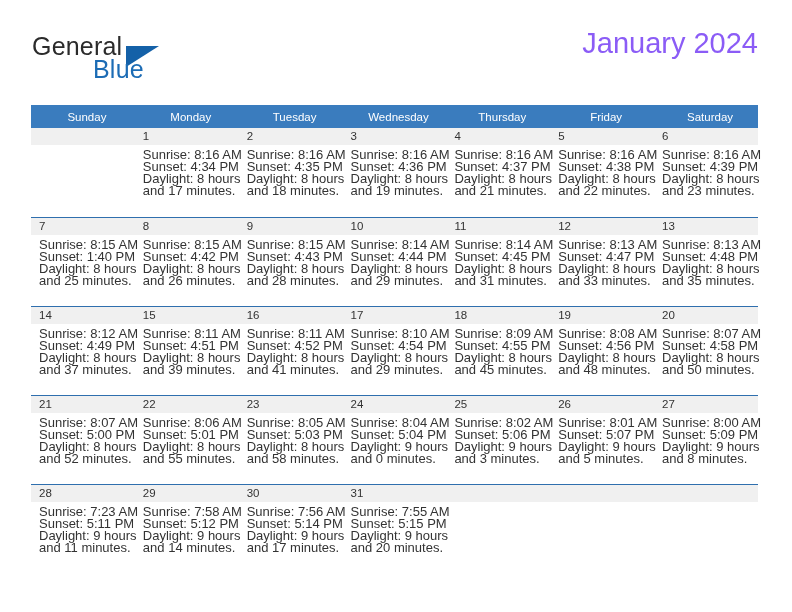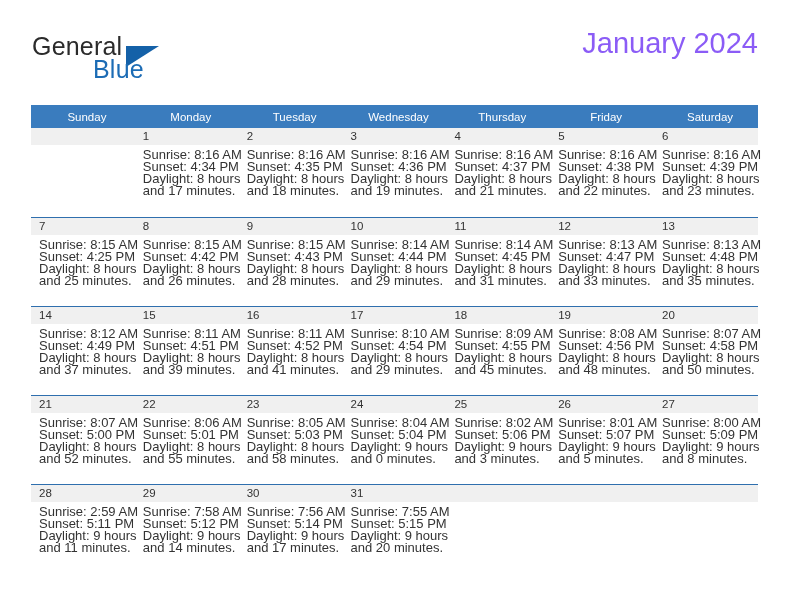--- a/index.html
+++ b/index.html
@@ -248,21 +248,21 @@
               </div>
             </div>
           </td>
         </tr>
         <tr>
           <td>
             <div class="daycell">
               <div class="daynum">7</div>
               <div class="dayinfo">
                 <div>Sunrise: 8:15 AM</div>
-                <div>Sunset: 4:25 PM</div>
+                <div>Sunset: 1:40 PM</div>
                 <div>Daylight: 8 hours</div>
                 <div>and 25 minutes.</div>
               </div>
             </div>
           </td>
           <td>
             <div class="daycell">
               <div class="daynum">8</div>
               <div class="dayinfo">
                 <div>Sunrise: 8:15 AM</div>
@@ -484,21 +484,21 @@
                 <div>and 8 minutes.</div>
               </div>
             </div>
           </td>
         </tr>
         <tr>
           <td>
             <div class="daycell">
               <div class="daynum">28</div>
               <div class="dayinfo">
-                <div>Sunrise: 2:59 AM</div>
+                <div>Sunrise: 7:23 AM</div>
                 <div>Sunset: 5:11 PM</div>
                 <div>Daylight: 9 hours</div>
                 <div>and 11 minutes.</div>
               </div>
             </div>
           </td>
           <td>
             <div class="daycell">
               <div class="daynum">29</div>
               <div class="dayinfo">

